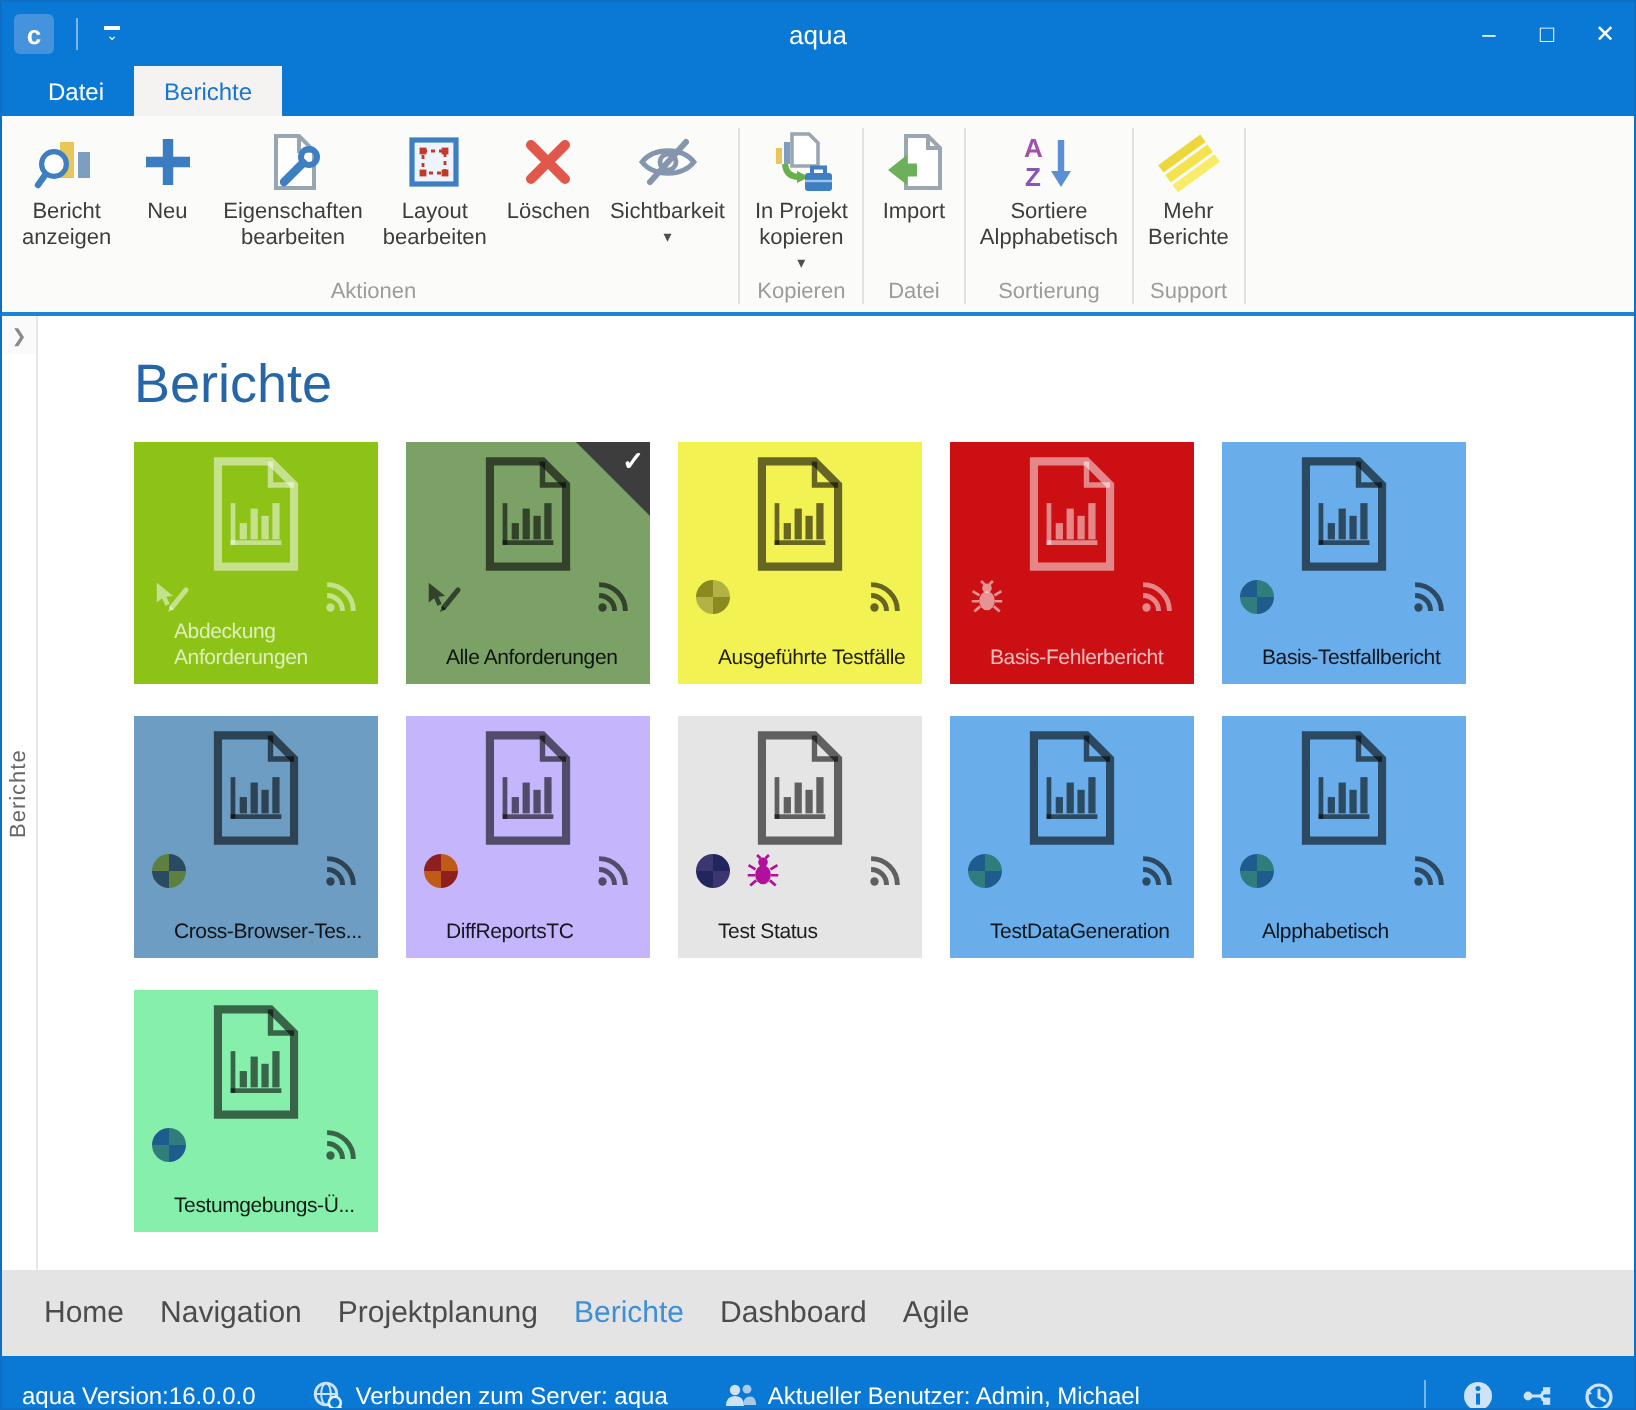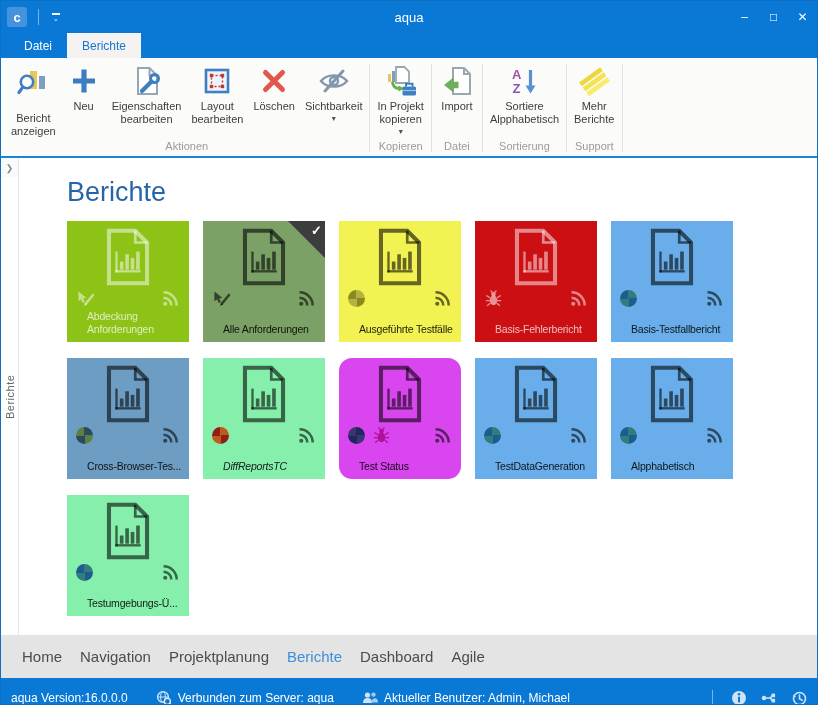--- a/index.html
+++ b/index.html
@@ -226,21 +226,21 @@
     </div>
 
   <div class="ribbon">
       <div class="rgroup">
         <div class="rbuttons">
           <div class="rbtn">
             <svg class="ricon">
               <use href="#report-view-icon"></use>
             </svg>
             <div class="rbtn-label">
-              <span style="display: block; margin-top: 12px;">Bericht</span>
+              <span style="display: block;">Bericht</span>
               <span style="display: block;">anzeigen</span>
             </div>
           </div>
           <div class="rbtn">
             <svg class="ricon">
               <use href="#plus-icon"></use>
             </svg>
             <div class="rbtn-label">
               <span style="display: block;">Neu</span>
             </div>
@@ -429,33 +429,33 @@
               <use href="#doc-chart-icon"></use>
             </svg>
             <div class="tile-badges">
               <span class="pie-badge" style="background: conic-gradient(rgb(42, 74, 96) 0deg, rgb(42, 74, 96) 25%, rgb(93, 128, 64) 25%, rgb(93, 128, 64) 50%, rgb(42, 74, 96) 50%, rgb(42, 74, 96) 75%, rgb(93, 128, 64) 75%, rgb(93, 128, 64) 100%);"></span>
             </div>
             <svg class="tile-rss" style="color: rgba(0, 0, 0, 0.58);">
               <use href="#rss-icon"></use>
             </svg>
             <div class="tile-label" style="color: rgba(0, 0, 0, 0.88);">Cross-Browser-Tes...</div>
           </div>
-          <div class="tile" style="background: #86efac; font-style: italic;">
+          <div class="tile" style="background: #c4b5fd;">
             <svg class="tile-doc" style="color: rgba(0, 0, 0, 0.58);">
               <use href="#doc-chart-icon"></use>
             </svg>
             <div class="tile-badges">
               <span class="pie-badge" style="background: conic-gradient(rgb(191, 90, 23) 0deg, rgb(191, 90, 23) 25%, rgb(143, 31, 31) 25%, rgb(143, 31, 31) 50%, rgb(191, 90, 23) 50%, rgb(191, 90, 23) 75%, rgb(143, 31, 31) 75%, rgb(143, 31, 31) 100%);"></span>
             </div>
             <svg class="tile-rss" style="color: rgba(0, 0, 0, 0.58);">
               <use href="#rss-icon"></use>
             </svg>
             <div class="tile-label" style="color: rgba(0, 0, 0, 0.88);">DiffReportsTC</div>
           </div>
-          <div class="tile" style="background: #d946ef; border-radius: 13px;">
+          <div class="tile" style="background: #e5e5e5;">
             <svg class="tile-doc" style="color: rgba(0, 0, 0, 0.58);">
               <use href="#doc-chart-icon"></use>
             </svg>
             <div class="tile-badges">
               <span class="pie-badge" style="background: conic-gradient(rgb(34, 37, 94) 0deg, rgb(34, 37, 94) 25%, rgb(59, 53, 112) 25%, rgb(59, 53, 112) 50%, rgb(34, 37, 94) 50%, rgb(34, 37, 94) 75%, rgb(59, 53, 112) 75%, rgb(59, 53, 112) 100%);"></span>
               <svg class="badge-svg" style="color: rgb(177, 16, 155);">
                 <use href="#bug-icon"></use>
               </svg>
             </div>
             <svg class="tile-rss" style="color: rgba(0, 0, 0, 0.58);">

